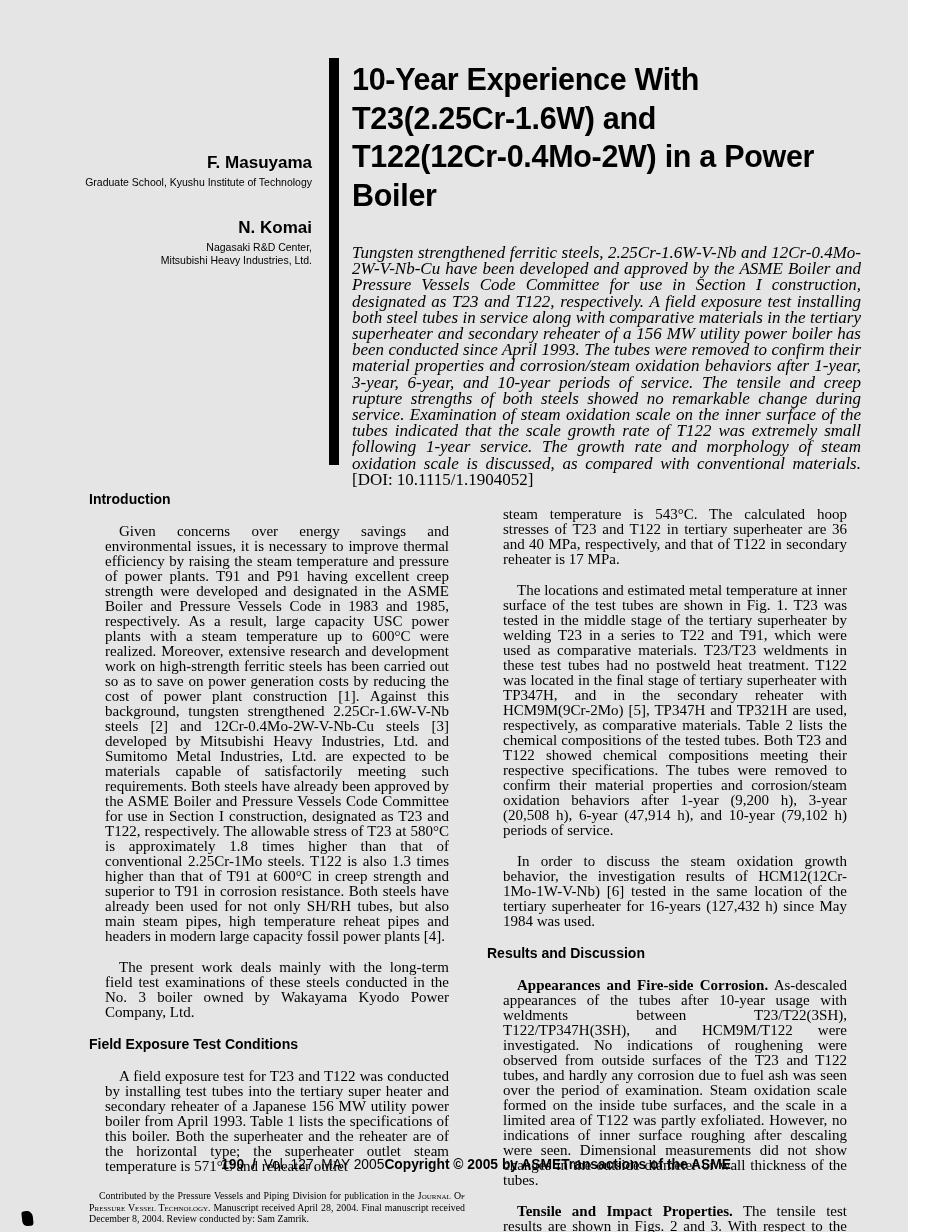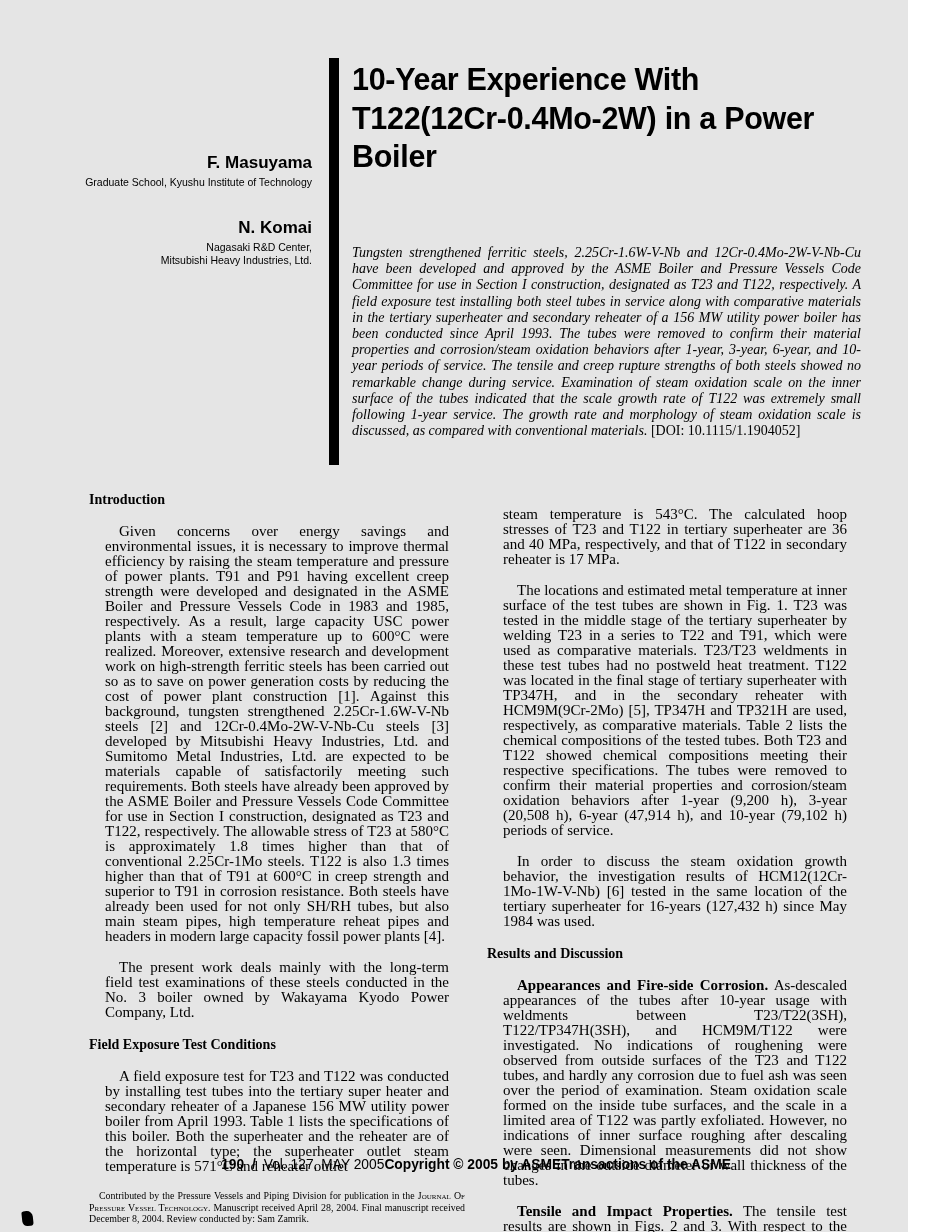--- a/index.html
+++ b/index.html
@@ -50,38 +50,38 @@
   .author-affil {
     font-size: 10.5px;
     line-height: 13px;
   }
 
   .abstract {
     position: absolute;
     left: 352px; top: 245px;
     width: 509px;
     font-style: italic;
-    font-size: 14px;
+    font-size: 17px;
     line-height: 16.2px;
     text-align: justify;
   }
   .doi { font-style: normal; }
 
   
   .columns {
     position: absolute;
     left: 89px; top: 491px;
     width: 774px;
     display: flex;
     gap: 22px;
   }
   .col { width: 376px; }
   .section-heading {
     margin: 0 0 8px 0;
-    font-family: Liberation Serif, serif;
+    font-family: Liberation Sans, sans-serif;
     font-weight: bold;
     font-size: 14px;
     line-height: 17px;
   }
   .section-heading.mt { margin-top: 4px; }
   .para {
     margin: 16px;
     font-size: 15px;
     line-height: 15px;
     text-align: justify;
@@ -127,20 +127,21 @@
 </style>
 </head>
 <body>
 
 <div class="page">
 
   <div class="accent-bar"></div>
 
   <h1 class="title">
     <span class="title-line">10-Year Experience With</span>
+    <span class="title-line">T23(2.25Cr-1.6W) and</span>
     <span class="title-line">T122(12Cr-0.4Mo-2W) in a Power</span>
     <span class="title-line">Boiler</span>
   </h1>
 
   <div class="authors">
     <div class="author-block">
       <div class="author-name">F. Masuyama</div>
       <div class="author-affil">Graduate School, Kyushu Institute of Technology</div>
     </div>
     <div class="author-block">

